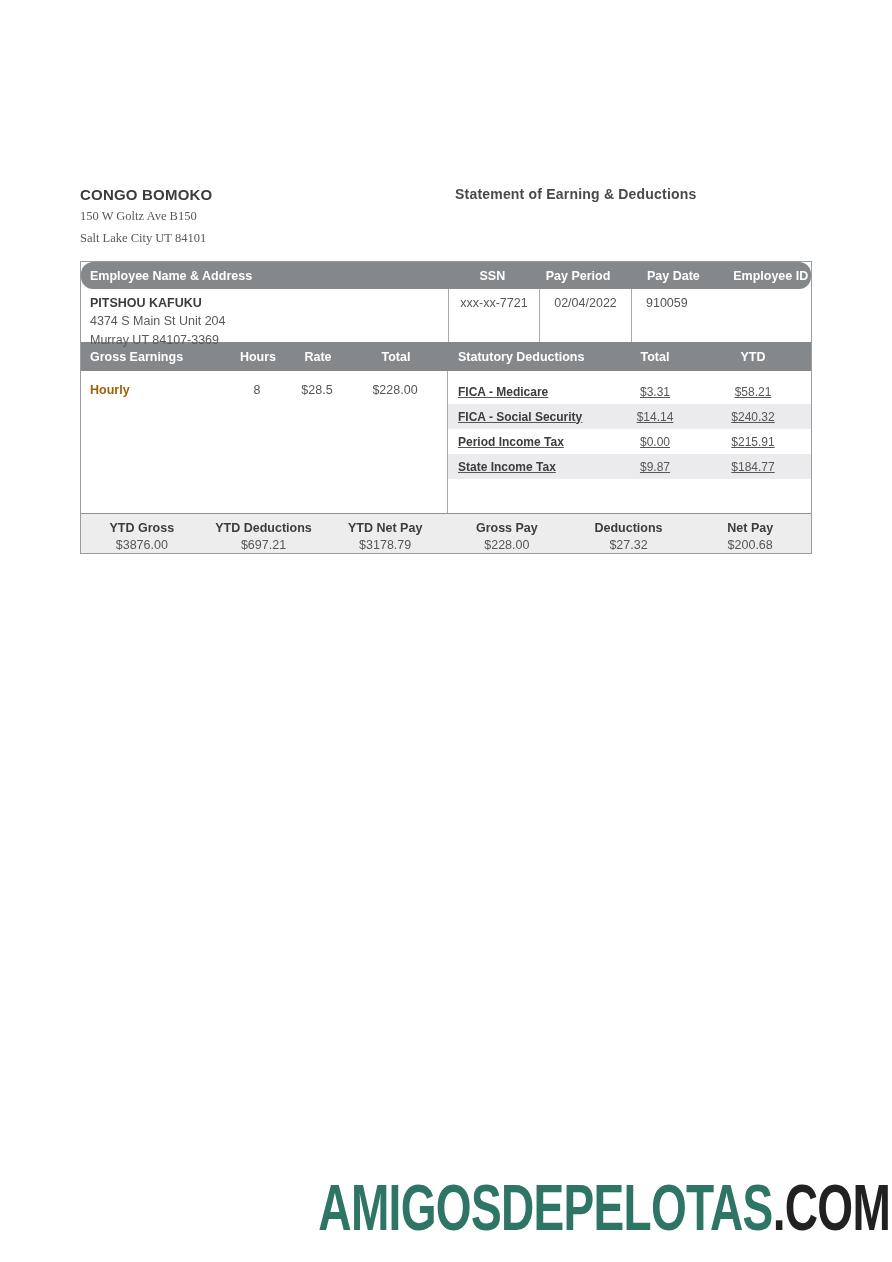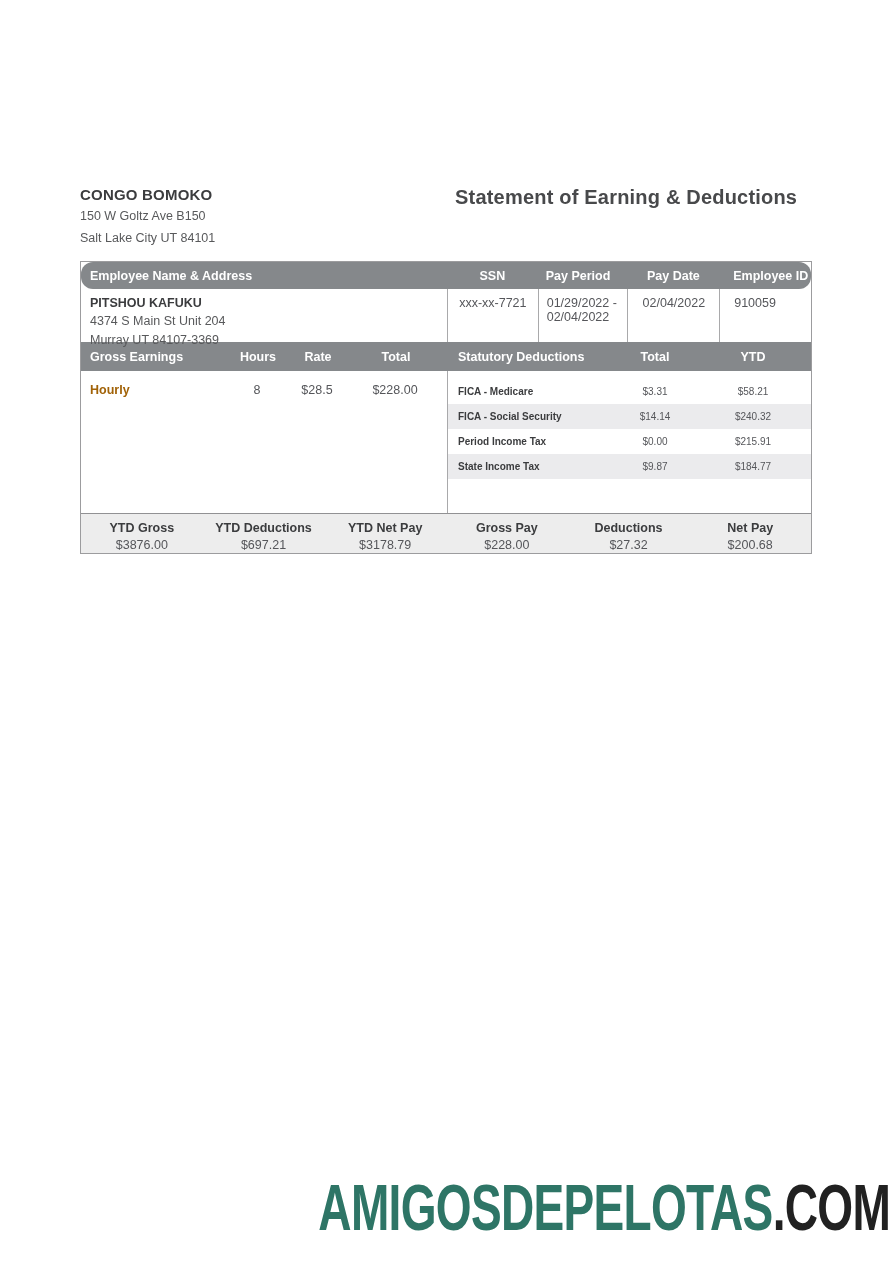--- a/index.html
+++ b/index.html
@@ -8,24 +8,24 @@
     font-family: "Liberation Sans", sans-serif;
     width: 892px; height: 1262px;
     position: relative;
     color: #55565a;
   }
   .page { position: absolute; inset: 0; background: #fff; overflow: hidden; }
 
   
   .company-block { position: absolute; left: 80px; top: 186px; }
   .company-name { font-size: 15px; font-weight: bold; color: #3b3c3e; letter-spacing: .2px; }
-  .company-addr { font-size: 12.5px; color: #58595b; margin-top: 5px; line-height: 17px; }
+  .company-addr { font-size: 12.5px; color: #58595b; margin-top: 5px; line-height: 17px; font-family: Liberation Serif, serif; }
   .doc-title {
     position: absolute; left: 455px; top: 186px;
-    font-size: 20px; font-weight: bold; color: #48494b; letter-spacing: .2px;
+    font-size: 14px; font-weight: bold; color: #48494b; letter-spacing: .2px;
   }
 
   
   .stub { position: absolute; left: 80px; top: 261px; width: 732px; border: 1px solid #9c9c9e; }
   .hdr-row { background: #85888b; color: #ffffff; font-weight: bold; font-size: 12.5px; display: flex; align-items: center; }
   .hdr-row-1 { height: 27px; }
   .hdr-row-2 { height: 29px; }
 
   .col-name   { width: 367px; padding-left: 9px; }
   .col-ssn    { width: 91px;  text-align: center; }
@@ -48,21 +48,21 @@
   .e-total { width: 92px; text-align: center; margin-right: 6px; }
   .d-label { flex: 1; padding-left: 10px; }
   .d-total { width: 96px; text-align: center; }
   .d-ytd   { width: 100px; text-align: center; margin-right: 8px; }
 
   .content-row { display: flex; height: 142px; background: #fff; }
   .earn-box { width: 367px; border-right: 1px solid #a9a9ab; padding-top: 6px; }
   .earn-line { display: flex; align-items: center; height: 25px; font-size: 12.5px; }
   .earn-line .e-label { font-weight: bold; color: #a16207; }
   .ded-box { flex: 1; padding-top: 8px; }
-  .ded-line { display: flex; align-items: center; height: 25px; font-size: 10px; }
+  .ded-line { display: flex; align-items: center; height: 25px; font-size: 12px; text-decoration: underline; }
   .ded-line .d-label { font-weight: bold; color: #3b3c3e; }
   .ded-line.stripe { background: #ebebed; }
 
   .summary-row { display: flex; height: 40px; background: #ededed; border-top: 1px solid #919193; padding-top: 7px; }
   .sum-col { flex: 1; text-align: center; }
   .sum-label { font-size: 12.5px; font-weight: bold; color: #3b3c3e; }
   .sum-value { font-size: 12.5px; color: #55565a; margin-top: 3px; }
 
   
   .watermark {
@@ -94,21 +94,20 @@
       <div class="col-id">Employee ID</div>
     </div>
 
     <div class="emp-row">
       <div class="col-name">
         <div class="emp-name">PITSHOU KAFUKU</div>
         <div class="emp-addr">4374 S Main St Unit 204</div>
         <div class="emp-addr">Murray UT 84107-3369</div>
       </div>
       <div class="col-ssn cell-border">xxx-xx-7721</div>
-      <div class="col-period cell-border">01/29/2022 - 02/04/2022</div>
       <div class="col-date cell-border">02/04/2022</div>
       <div class="col-id cell-border">910059</div>
     </div>
 
     <div class="hdr-row hdr-row-2" style="background: rgb(133, 136, 139);">
       <div class="half-left">
         <div class="e-label">Gross Earnings</div>
         <div class="e-hours">Hours</div>
         <div class="e-rate">Rate</div>
         <div class="e-total">Total</div>

